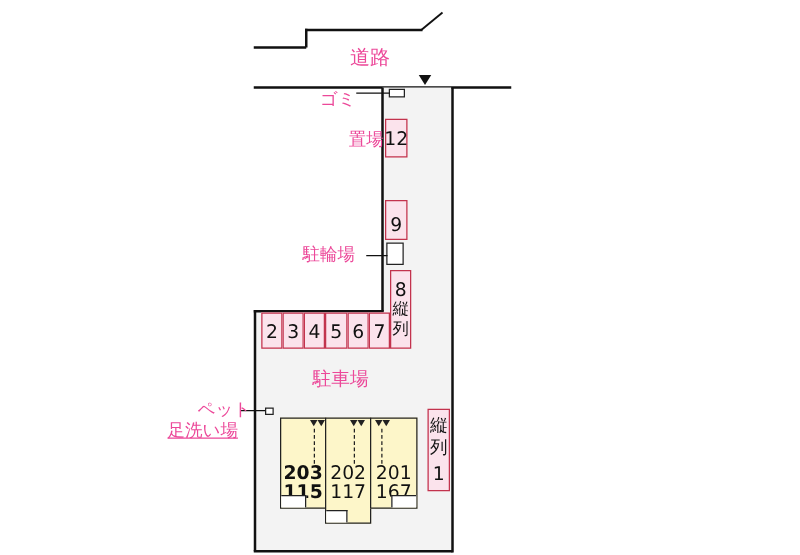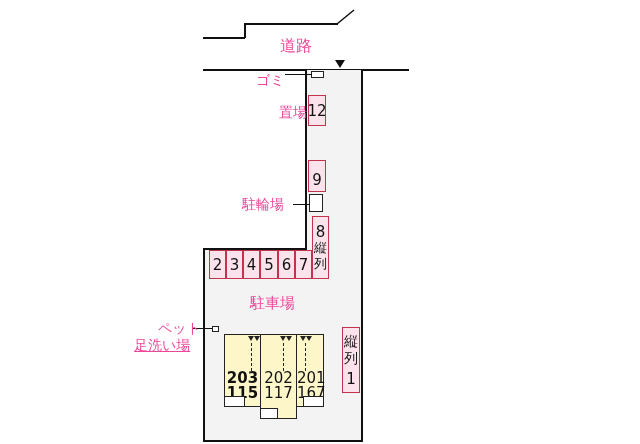--- a/index.html
+++ b/index.html
@@ -102,21 +102,21 @@
   <div class="porch" style="left:0;width:20px;border-right:1.5px solid #222;"></div>
 </div>
 <div class="unit" style="left:260px;top:334px;width:37px;height:85px;">
   <div class="tri" style="left:19px;top:1px;"></div>
     <div class="tri" style="left:25px;top:1px;"></div>
   <div class="dash" style="left:22px;top:8px;height:28px;"></div>
   <div class="unit-num" style="top:36px;">202</div>
   <div class="unit-num" style="top:51px;">117</div>
   <div class="porch" style="left:0;width:17px;border-right:1.5px solid #222;"></div>
 </div>
-<div class="unit" style="left:296px;top:334px;width:28px;height:73px;">
+<div class="unit" style="left:296px;top:334px;width:38px;height:73px;">
   <div class="tri" style="left:3px;top:1px;"></div>
     <div class="tri" style="left:9px;top:1px;"></div>
   <div class="dash" style="left:8px;top:8px;height:28px;"></div>
   <div class="unit-num" style="top:36px;">201</div>
   <div class="unit-num" style="top:51px;">167</div>
   <div class="porch" style="right:0;width:20px;border-left:1.5px solid #222;"></div>
 </div>
 
 <div class="slot" style="left:342px;top:327px;width:18px;height:66px;flex-direction:column;line-height:17px;">
   <span style="font-size:14px;">縦</span>

